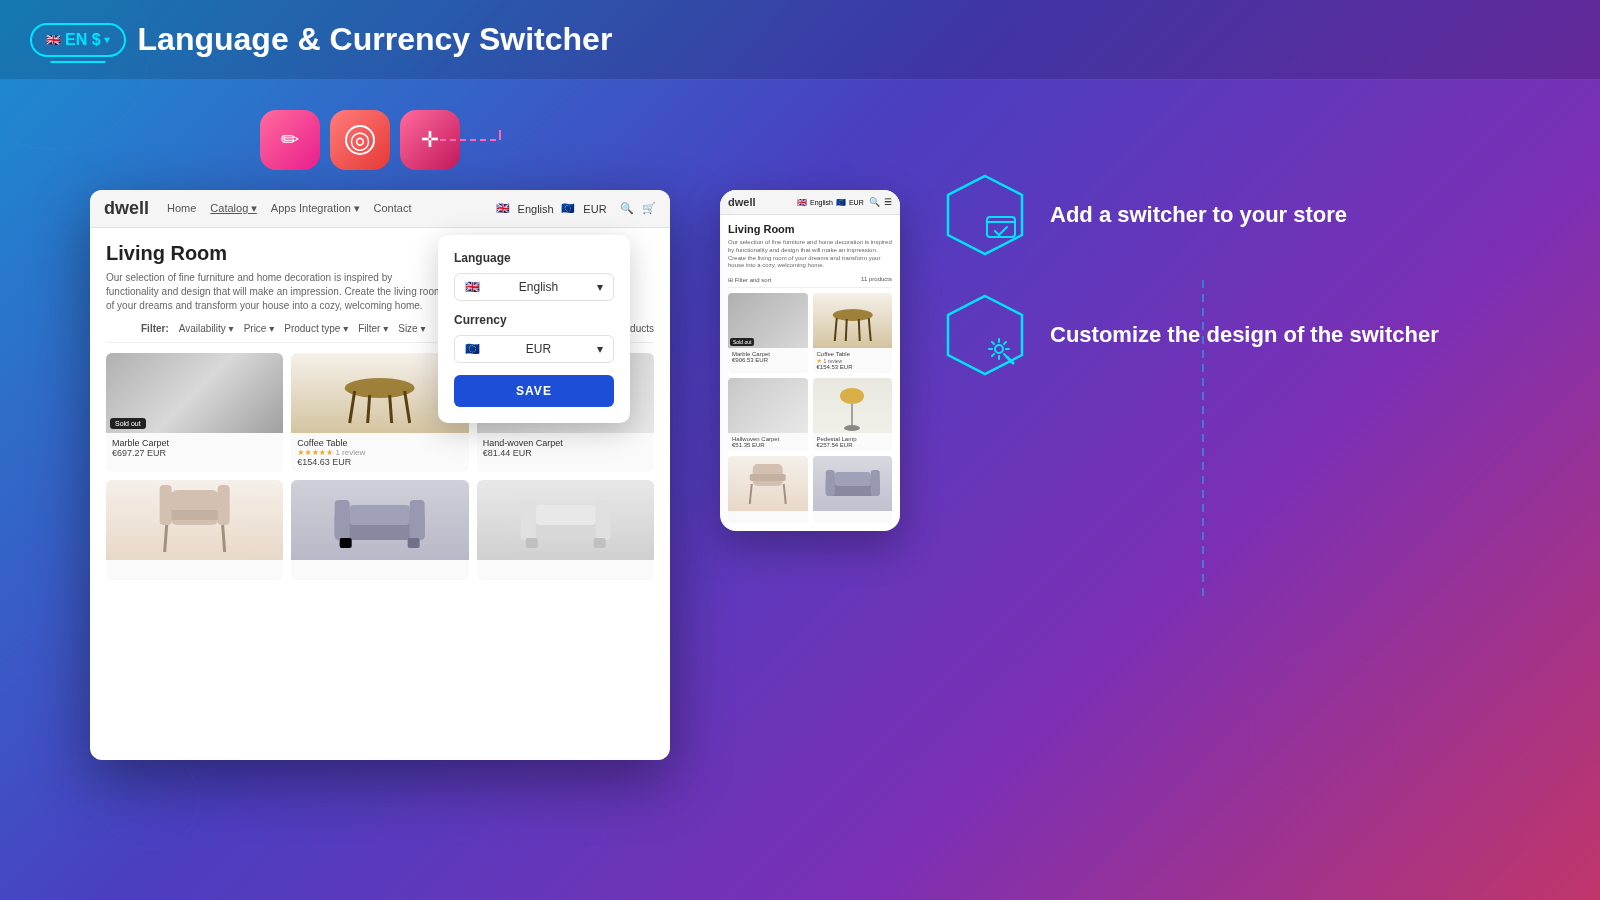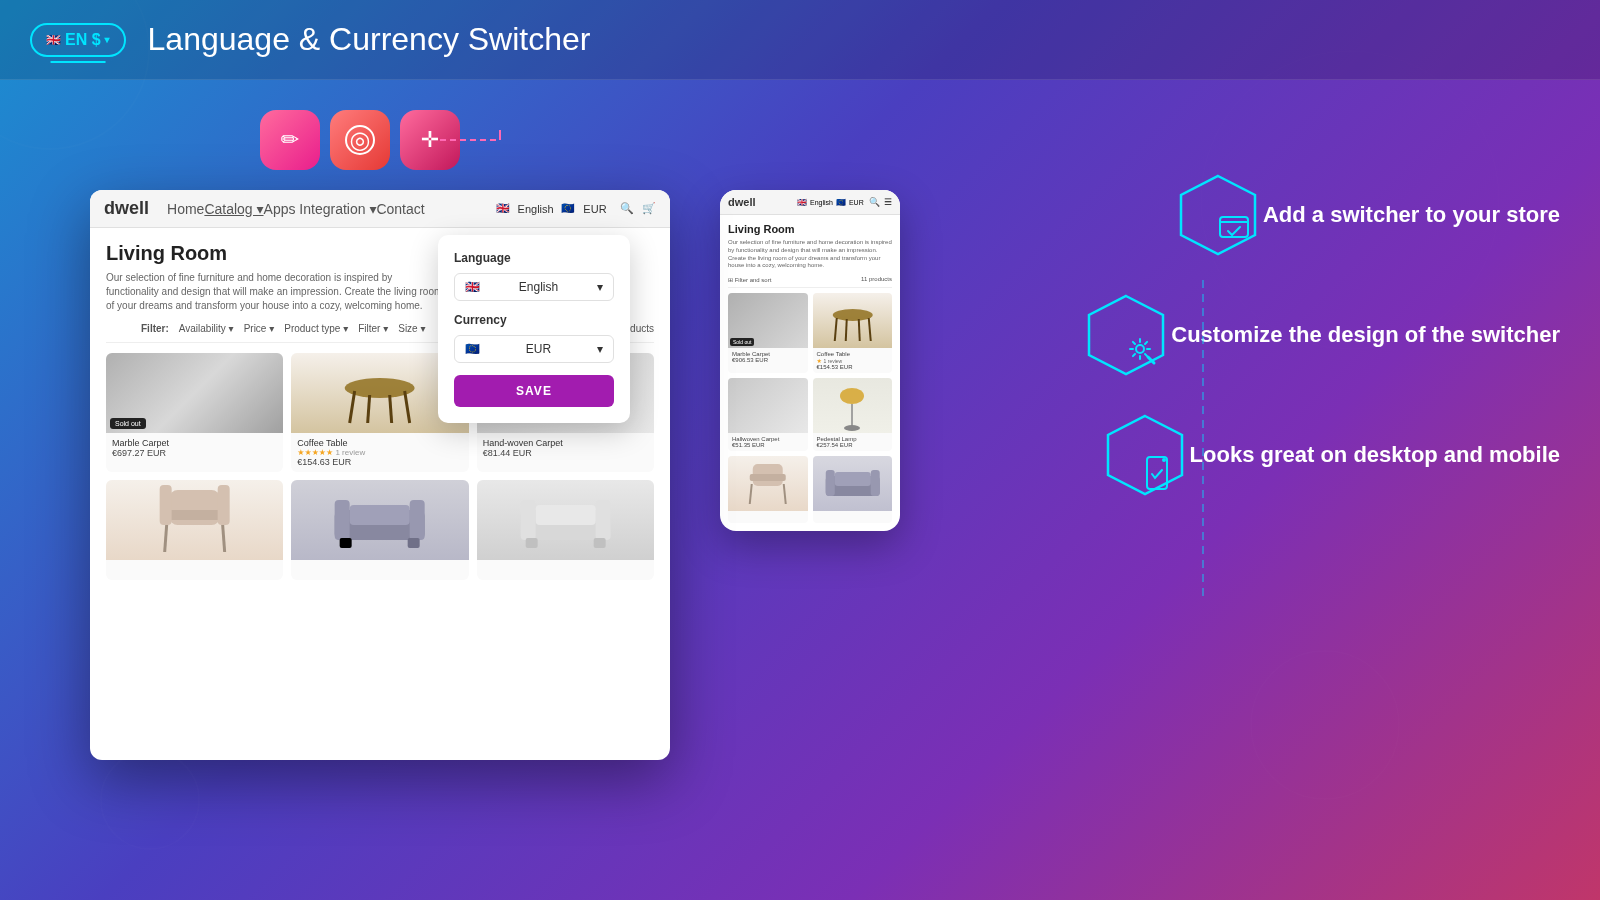--- a/index.html
+++ b/index.html
@@ -52,22 +52,22 @@
       left: 50%;
       transform: translateX(-50%);
       width: 60%;
       height: 2px;
       background: #00e5ff;
     }
 
     .header-title {
       color: #fff;
       font-size: 32px;
-      font-weight: 400;
-      margin-left: 22px;
+      font-weight: 700;
+      margin-left: 12px;
     }
 
     
     .main-content {
       display: flex;
       position: relative;
       height: 820px;
     }
 
     
@@ -127,23 +127,23 @@
 
     .nav-logo {
       font-size: 18px;
       font-weight: 700;
       color: #333;
       margin-right: 6px;
     }
 
     .nav-links {
       display: flex;
-      gap: 0;
+      gap: 14px;
       color: #555;
-      font-size: 14px;
+      font-size: 11px;
     }
 
     .nav-link-active {
       text-decoration: underline;
     }
 
     .lang-switcher-bar {
       display: flex;
       align-items: center;
       gap: 8px;
@@ -293,21 +293,21 @@
       border-radius: 6px;
       padding: 6px 10px;
       font-size: 12px;
       color: #333;
       cursor: pointer;
       margin-bottom: 12px;
     }
 
     .popup-save-btn {
       width: 100%;
-      background: #a21caf;
+      background: #1d4ed8;
       color: white;
       border: none;
       border-radius: 6px;
       padding: 9px;
       font-size: 12px;
       font-weight: 700;
       cursor: pointer;
       letter-spacing: 1px;
     }
 
@@ -396,21 +396,21 @@
       flex: 1;
       display: flex;
       flex-direction: column;
       gap: 30px;
       padding-top: 10px;
     }
 
     .feature-item {
       display: flex;
       align-items: center;
-      justify-content: flex-end;
+      gap: 20px;
     }
 
     .hexagon-container {
       width: 90px;
       height: 90px;
       flex-shrink: 0;
       position: relative;
       display: flex;
       align-items: center;
       justify-content: center;
@@ -782,39 +782,20 @@
                 <line x1="22" y1="22" x2="28" y2="28" stroke="#00e5ff" stroke-width="3" stroke-linecap="round"></line>
               </svg>
             </span>
           </div>
         </div>
         <div class="feature-text">
           <div class="feature-title">Customize the design of the switcher</div>
         </div>
       </div>
 
-      <div class="feature-item">
-        <div class="hexagon-container">
-          <div class="hexagon">
-            <svg width="86" height="86" viewBox="0 0 86 86">
-              <polygon points="43,4 80,23 80,63 43,82 6,63 6,23" fill="none" stroke="#00e5ff" stroke-width="2.5"></polygon>
-            </svg>
-            <span class="hexagon-icon">
-              <svg width="24" height="36" viewBox="0 0 24 36" fill="none">
-                <rect x="2" y="2" width="20" height="32" rx="3" stroke="#00e5ff" stroke-width="2"></rect>
-                <polyline points="7,19 10,23 17,15" stroke="#00e5ff" stroke-width="2" fill="none" stroke-linecap="round"></polyline>
-                <circle cx="19" cy="5" r="2" fill="#00e5ff"></circle>
-              </svg>
-            </span>
-          </div>
-        </div>
-        <div class="feature-text">
-          <div class="feature-title">Looks great on desktop and mobile</div>
-        </div>
-      </div>
 
     </div>
 
   </div>
 
 </div>
 
 <div class="bg-decor" style="width:200px;height:200px;top:-50px;left:-50px;opacity:0.15;"></div>
 <div class="bg-decor" style="width:300px;height:300px;top:50px;right:100px;opacity:0.08;"></div>
 <div class="bg-decor" style="width:150px;height:150px;bottom:100px;right:200px;opacity:0.12;"></div>

